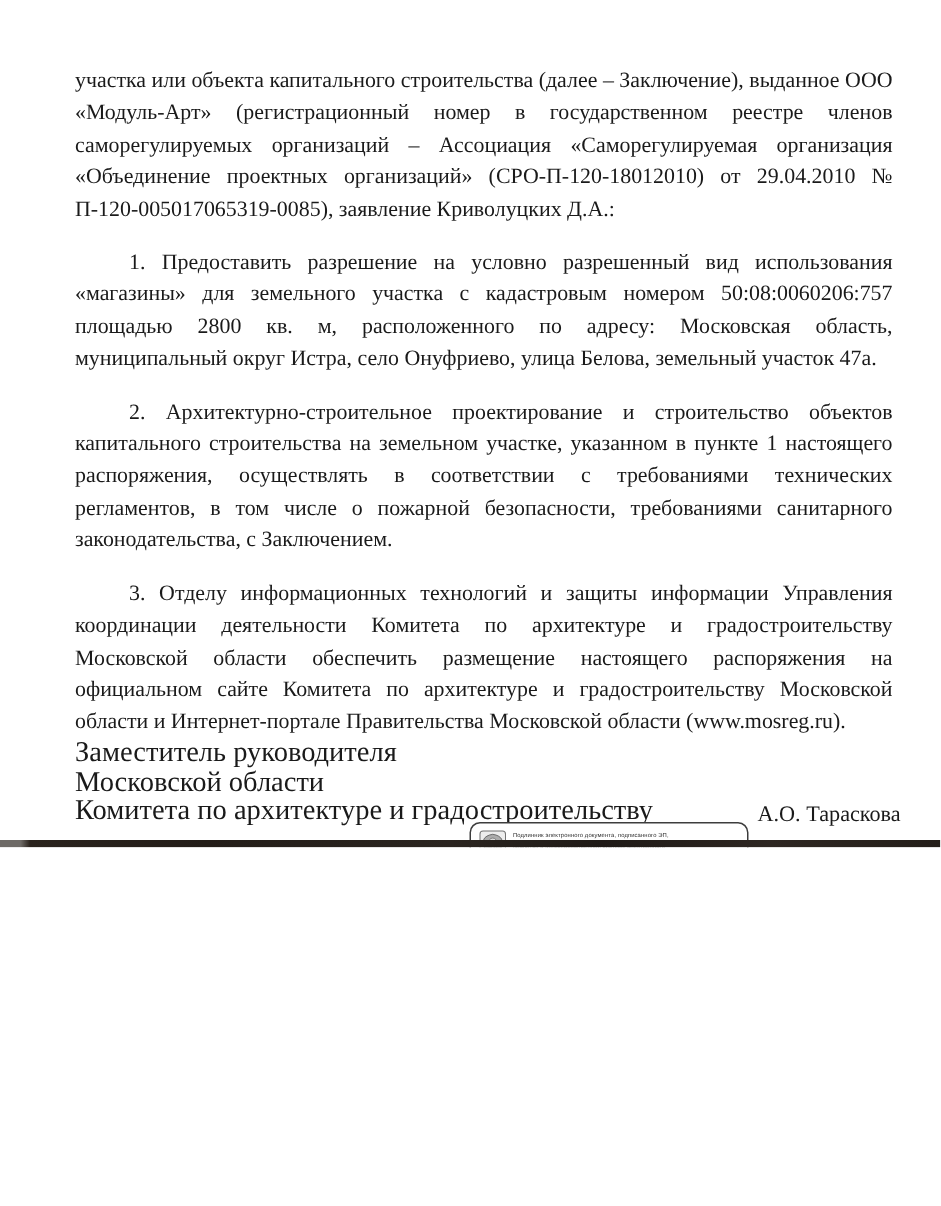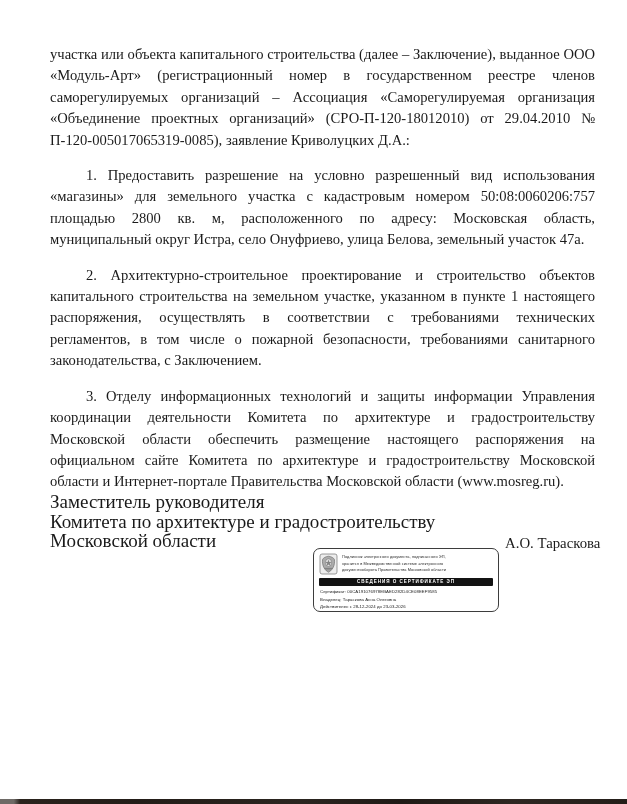--- a/index.html
+++ b/index.html
@@ -7,21 +7,21 @@
     padding: 0;
     background: #ffffff;
   }
   body {
     font-family: "Liberation Serif", "DejaVu Serif", serif;
     color: #1a1a1a;
   }
   #page {
     position: relative;
     width: 627px;
-    height: 804px;
+    height: 565px;
     background: #ffffff;
     overflow: hidden;
   }
   #doc-body {
     position: absolute;
     left: 50px;
     top: 44px;
     width: 545px;
   }
   .para {
@@ -142,22 +142,22 @@
     <p class="para">участка или объекта капитального строительства (далее – Заключение), выданное ООО «Модуль-Арт» (регистрационный номер в государственном реестре членов саморегулируемых организаций – Ассоциация «Саморегулируемая организация «Объединение проектных организаций» (СРО-П-120-18012010) от 29.04.2010 № П-120-005017065319-0085), заявление Криволуцких Д.А.:</p>
     <p class="para indented">1. Предоставить разрешение на условно разрешенный вид использования «магазины» для земельного участка с кадастровым номером 50:08:0060206:757 площадью 2800 кв. м, расположенного по адресу: Московская область, муниципальный округ Истра, село Онуфриево, улица Белова, земельный участок 47а.</p>
     <p class="para indented">2. Архитектурно-строительное проектирование и строительство объектов капитального строительства на земельном участке, указанном в пункте 1 настоящего распоряжения, осуществлять в соответствии с требованиями технических регламентов, в том числе о пожарной безопасности, требованиями санитарного законодательства, с Заключением.</p>
     <p class="para indented">3. Отделу информационных технологий и защиты информации Управления координации деятельности Комитета по архитектуре и градостроительству Московской области обеспечить размещение настоящего распоряжения на официальном сайте Комитета по архитектуре и градостроительству Московской области и Интернет-портале Правительства Московской области (www.mosreg.ru).</p>
   </div>
 
   <div id="signature-block">
 
     <div id="signatory-role">
       <div class="role-line">Заместитель руководителя</div>
+      <div class="role-line">Московской области</div>
       <div class="role-line">Комитета по архитектуре и градостроительству</div>
-      <div class="role-line">Московской области</div>
     </div>
 
     <div id="esign-stamp">
       <div id="stamp-top">
         <span id="stamp-emblem">
           <svg viewBox="0 0 19 22" width="19" height="22" aria-hidden="true">
             <rect x="1" y="1" width="17" height="20" rx="2" fill="#e9e9e9" stroke="#555" stroke-width="0.7"></rect>
             <path d="M9.5 3.2 C6.4 3.6 4.3 5 3.6 6.4 C3.2 8.6 3.5 12.2 5 14.8 C6.2 17 8 18.4 9.5 19.2 C11 18.4 12.8 17 14 14.8 C15.5 12.2 15.8 8.6 15.4 6.4 C14.7 5 12.6 3.6 9.5 3.2 Z" fill="#9a9a9a" stroke="#3f3f3f" stroke-width="0.6"></path>
             <ellipse cx="9.5" cy="9.6" rx="3.1" ry="3.9" fill="#d8d8d8" stroke="#4a4a4a" stroke-width="0.5"></ellipse>
             <path d="M9.5 6.6 L10.3 9.1 L12.7 9.1 L10.8 10.6 L11.5 13 L9.5 11.6 L7.5 13 L8.2 10.6 L6.3 9.1 L8.7 9.1 Z" fill="#6a6a6a"></path>

